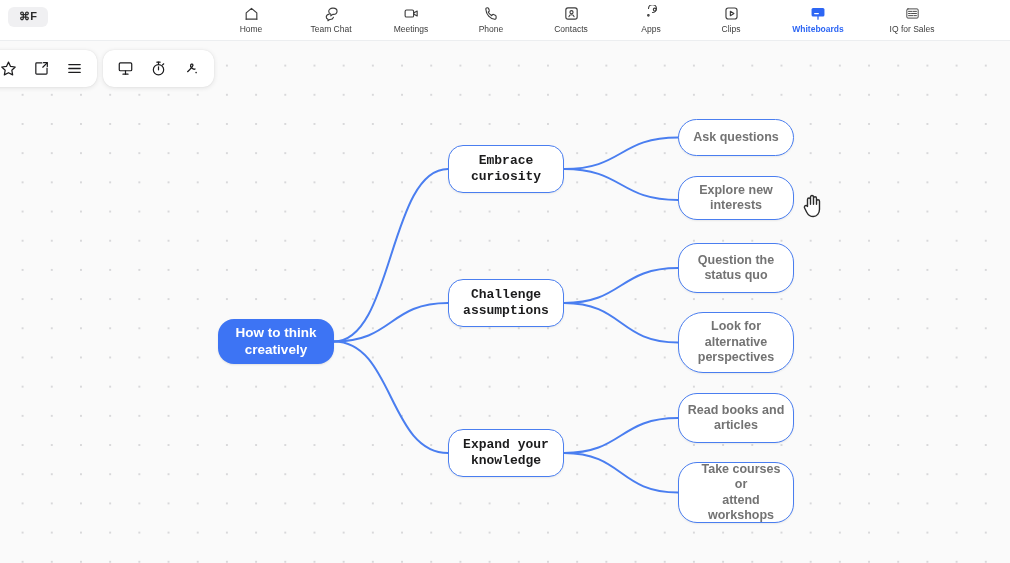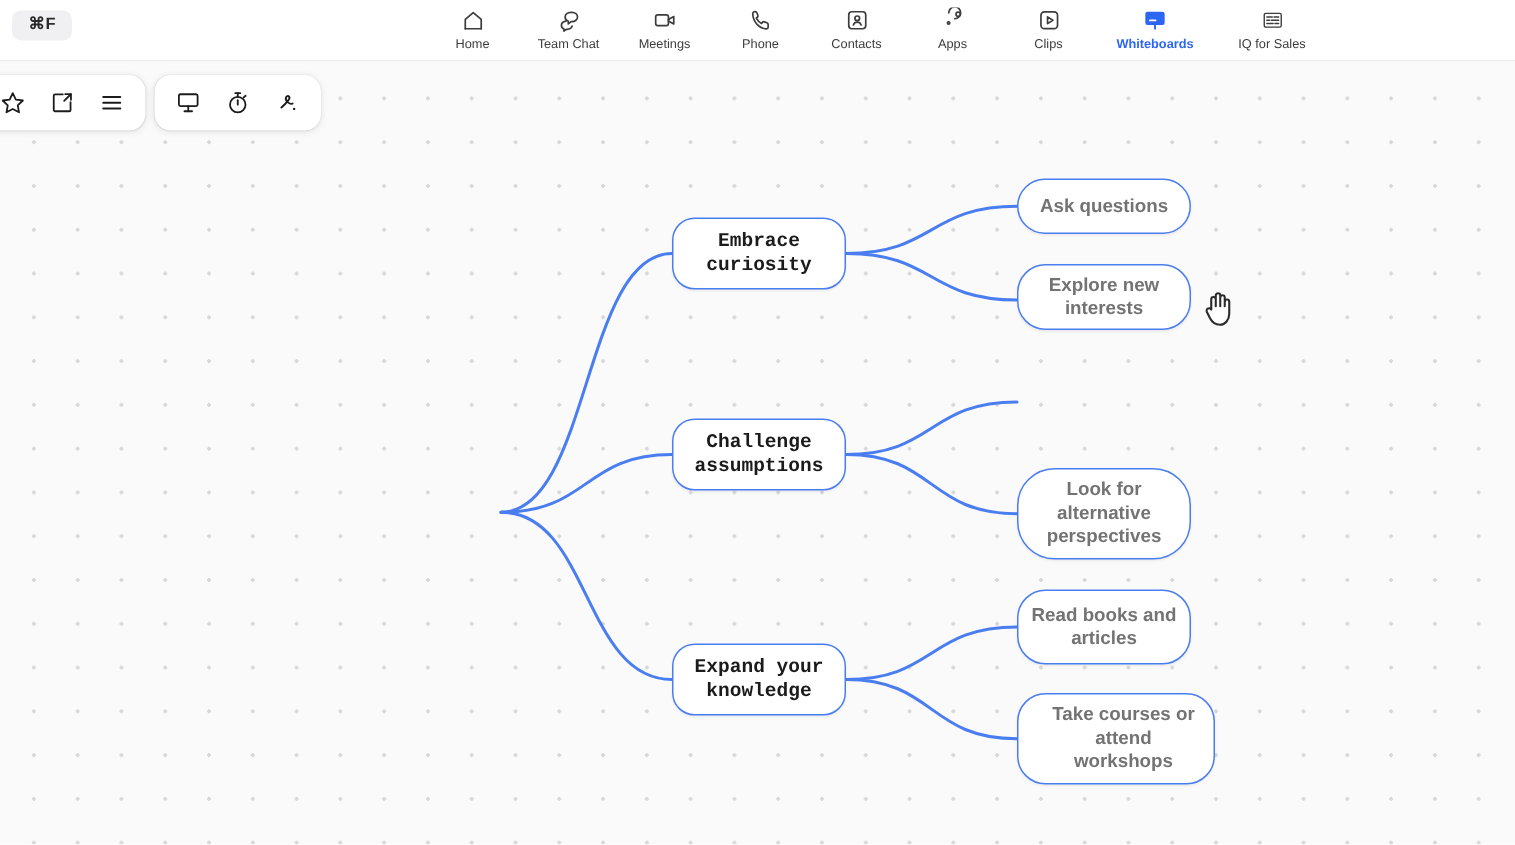--- a/index.html
+++ b/index.html
@@ -27,21 +27,21 @@
     font-size: 11px;
     font-weight: bold;
     color: #2b2b2b;
     letter-spacing: 0.3px;
     line-height: 1;
   }
   .nav-items {
     position: absolute; left: 50%; transform: translateX(-50%);
     top: 0; height: 41px;
     display: flex; align-items: flex-start;
-    gap: 0px;
+    gap: 16px;
     margin-left: 80px;
   }
   .nav-item {
     width: 64px;
     display: flex; flex-direction: column; align-items: center;
     padding-top: 4px;
     cursor: pointer;
   }
   .nav-item .ico {
     height: 18px; display: flex; align-items: center; justify-content: center;
@@ -247,20 +247,26 @@
         <path d="M 564 128 C 623.28 128, 618.72 159, 678 159" fill="none" stroke="#4a7ef0" stroke-width="2" stroke-linecap="round"></path>
         <path d="M 334 300.5 C 393.28 300.5, 388.72 262, 448 262" fill="none" stroke="#4a7ef0" stroke-width="2" stroke-linecap="round"></path>
         <path d="M 564 262 C 623.28 262, 618.72 227, 678 227" fill="none" stroke="#4a7ef0" stroke-width="2" stroke-linecap="round"></path>
         <path d="M 564 262 C 623.28 262, 618.72 301.5, 678 301.5" fill="none" stroke="#4a7ef0" stroke-width="2" stroke-linecap="round"></path>
         <path d="M 334 300.5 C 393.28 300.5, 388.72 412, 448 412" fill="none" stroke="#4a7ef0" stroke-width="2" stroke-linecap="round"></path>
         <path d="M 564 412 C 623.28 412, 618.72 377, 678 377" fill="none" stroke="#4a7ef0" stroke-width="2" stroke-linecap="round"></path>
         <path d="M 564 412 C 623.28 412, 618.72 451.5, 678 451.5" fill="none" stroke="#4a7ef0" stroke-width="2" stroke-linecap="round"></path>
       </svg>
 
     <div class="mindmap" id="mindmap">
+        <div class="node root" style="left: 218px; top: 278px; width: 116px; height: 45px;">
+          <div>
+            <span>How to think</span>
+            <span>creatively</span>
+          </div>
+        </div>
         <div class="node branch" style="left: 448px; top: 104px; width: 116px; height: 48px;">
           <div>
             <span>Embrace</span>
             <span>curiosity</span>
           </div>
         </div>
         <div class="node leaf" style="left: 678px; top: 78px; width: 116px; height: 37px;">
           <div>
             <span>Ask questions</span>
           </div>
@@ -268,20 +274,26 @@
         <div class="node leaf" style="left: 678px; top: 135px; width: 116px; height: 44px;">
           <div>
             <span>Explore new</span>
             <span>interests</span>
           </div>
         </div>
         <div class="node branch" style="left: 448px; top: 238px; width: 116px; height: 48px;">
           <div>
             <span>Challenge</span>
             <span>assumptions</span>
+          </div>
+        </div>
+        <div class="node leaf" style="left: 678px; top: 202px; width: 116px; height: 50px;">
+          <div>
+            <span>Question the</span>
+            <span>status quo</span>
           </div>
         </div>
         <div class="node leaf" style="left: 678px; top: 271px; width: 116px; height: 61px; border-radius: 25px;">
           <div>
             <span>Look for</span>
             <span>alternative</span>
             <span>perspectives</span>
           </div>
         </div>
         <div class="node leaf" style="left: 678px; top: 352px; width: 116px; height: 50px;">
@@ -289,21 +301,21 @@
             <span>Read books and</span>
             <span>articles</span>
           </div>
         </div>
         <div class="node branch" style="left: 448px; top: 388px; width: 116px; height: 48px;">
           <div>
             <span>Expand your</span>
             <span>knowledge</span>
           </div>
         </div>
-        <div class="node leaf" style="left: 678px; top: 421px; width: 132px; height: 61px; padding-left: 10px;">
+        <div class="node leaf" style="left: 678px; top: 421px; width: 116px; height: 61px; padding-left: 10px;">
           <div>
             <span>Take courses or</span>
             <span>attend</span>
             <span>workshops</span>
           </div>
         </div>
       </div>
 
     <div class="cursor" id="cursor" style="left: 802px; top: 153px;">
       <svg viewBox="0 0 22 24" width="22" height="24">

